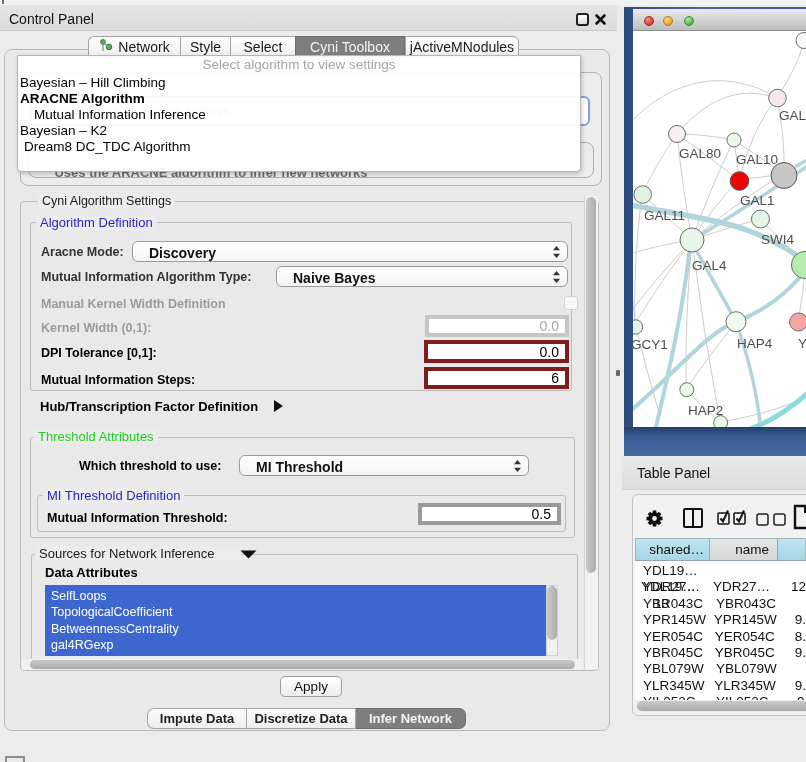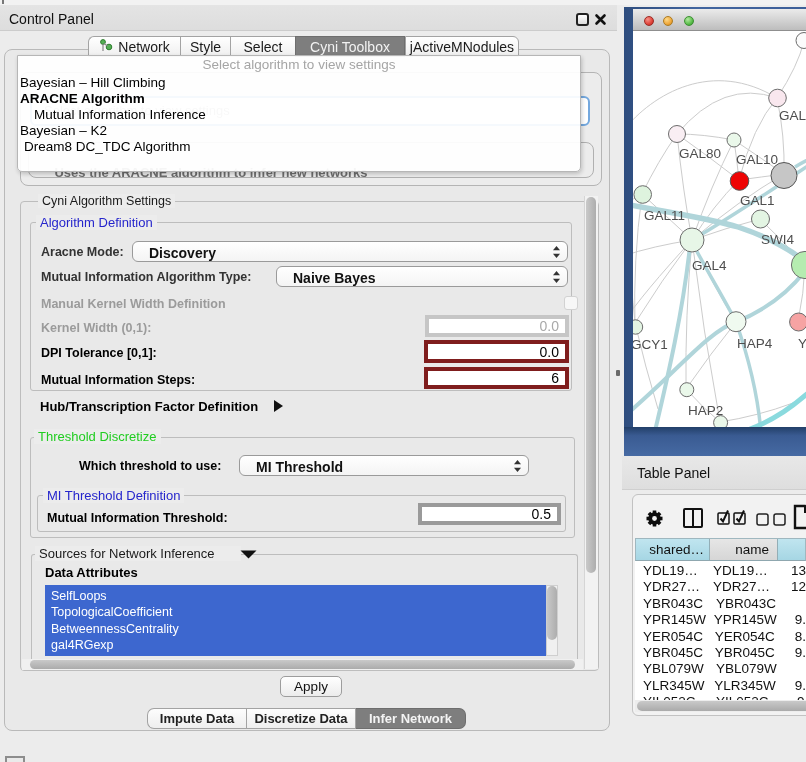--- a/index.html
+++ b/index.html
@@ -88,21 +88,21 @@
 
 <div class="lbl abs" style="left:41px;top:373px;color:#000;">Mutual Information Steps:</div>
 <div class="field" style="left:424px;top:367px;width:145px;height:22px;">6</div>
 
 <div class="lbl abs" style="left:40px;top:399px;color:#000;font-size:13px;">Hub/Transcription Factor Definition</div>
 <svg class="abs" style="left:272px;top:399px;" width="12" height="14" viewBox="0 0 12 14">
       <path d="M2 1 L11 7 L2 13 Z" fill="#111"></path>
     </svg>
 
 <div class="grp" style="left:30px;top:437px;width:545px;height:101px;"></div>
-<div class="grpt" style="left:34px;top:429px;color:#21cd21;">Threshold Discretize</div>
+<div class="grpt" style="left:34px;top:429px;color:#21cd21;">Threshold Attributes</div>
 
 <div class="lbl abs" style="left:79px;top:459px;color:#000;">Which threshold to use:</div>
 <div class="combo" style="left:239px;top:455px;width:290px;height:21px;">
       <span class="txt">MI Threshold</span>
       <svg width="9" height="14" viewBox="0 0 9 14">
         <path d="M4.5 1 L8 5.2 L1 5.2 Z" fill="#333"></path>
         <path d="M4.5 13 L8 8.8 L1 8.8 Z" fill="#333"></path>
       </svg>
     </div>
 
@@ -275,21 +275,21 @@
   <path d="M12 2 L12 8 L18 8" fill="none" stroke="#111" stroke-width="2"></path>
 </svg>
 
 <div class="abs" style="left:635px;top:538px;width:171px;height:162px;overflow:hidden;font-size:13.5px;color:#111;">
   <div style="display:flex;height:23px;border:1px solid #9fb7bf;border-bottom:1px solid #8fa7af;">
     <div style="width:74px;background:linear-gradient(#c0e5ef,#a6d6e4);border-right:1px solid #93aeb6;text-align:right;padding:3px 5px 0 0;">shared…</div>
     <div style="width:68px;background:linear-gradient(#e6e6e6,#d6d6d6);border-right:1px solid #93aeb6;text-align:right;padding:3px 8px 0 0;">name</div>
     <div style="flex:1;background:linear-gradient(#c0e5ef,#a6d6e4);"></div>
   </div>
   <div style="background:#fff;line-height:16.4px;padding-top:2px;">
-    <div style="display:flex;height:16.4px;">
+    <div style="display:flex;height:16.4px;flex-direction:column;">
           <div style="width:75px;padding-left:8px;">YDL19…</div>
           <div style="width:68px;padding-left:6px;">YDL19…</div>
           <div style="flex:1;padding-left:19px;">13</div>
         </div>
     <div style="display:flex;height:16.4px;">
           <div style="width:75px;padding-left:8px;">YDR27…</div>
           <div style="width:68px;padding-left:6px;">YDR27…</div>
           <div style="flex:1;padding-left:19px;">12</div>
         </div>
     <div style="display:flex;height:16.4px;">

